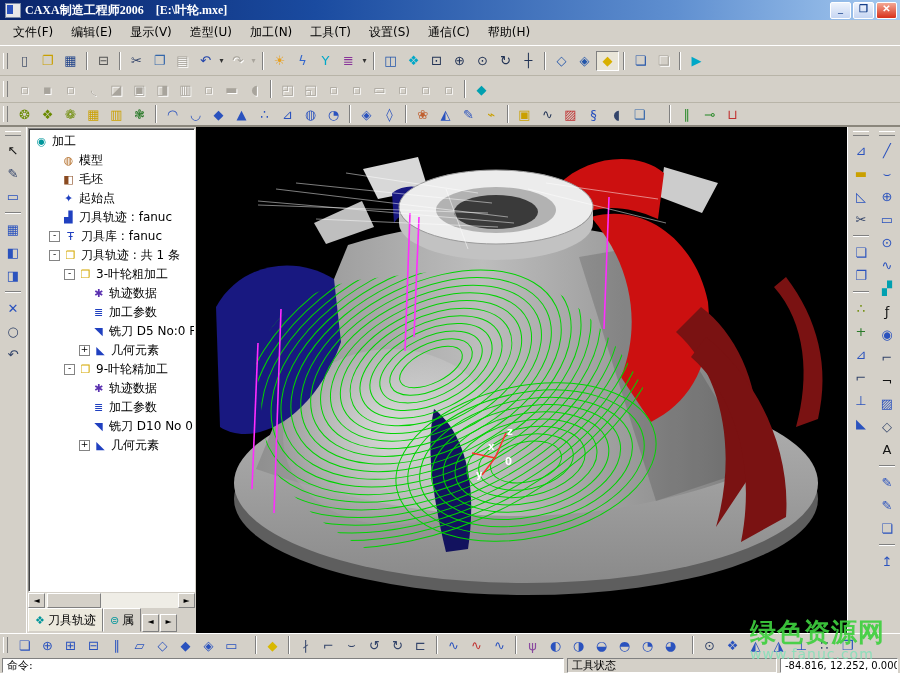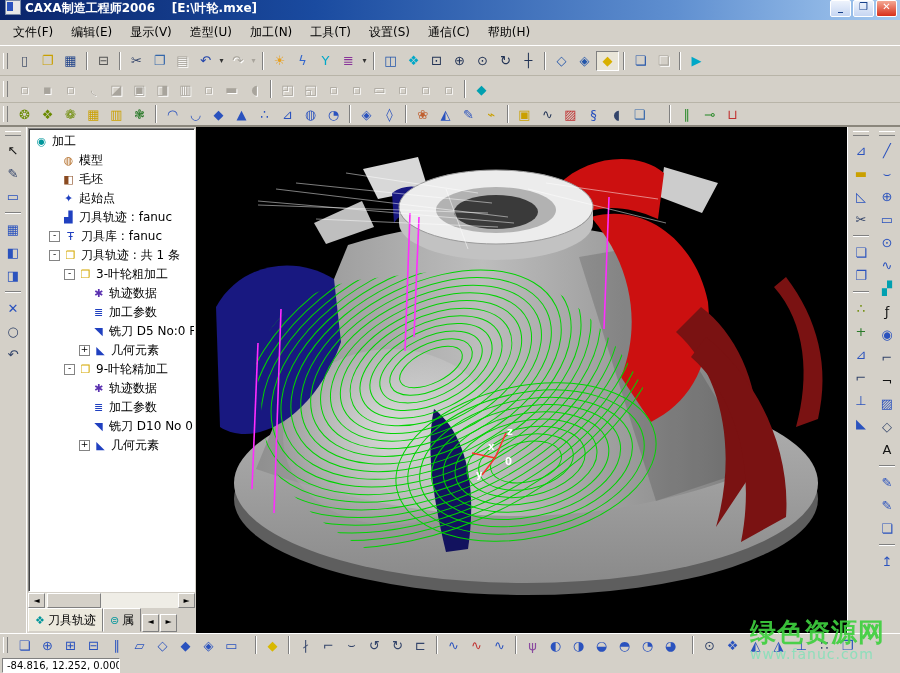--- a/index.html
+++ b/index.html
@@ -1,20 +1,20 @@
 <!DOCTYPE html>
 <html><head>
 <meta charset="utf-8">
 <style>
   html,body{margin:0;padding:0;}
   body{width:900px;height:673px;overflow:hidden;background:#d4d0c8;
        font-family:"DejaVu Sans","Liberation Sans",sans-serif;font-size:12px;color:#000;}
   
   .titlebar{height:20px;background:linear-gradient(90deg,#0a246a 0%,#1a4ba0 35%,#5f8fd0 75%,#a6caf0 100%);
-            display:flex;align-items:flex-start;padding:0 3px;color:#fff;}
+            display:flex;align-items:center;padding:0 3px;color:#fff;font-family:Liberation Serif, serif;}
   .appicon{width:14px;height:13px;margin:0 4px 0 2px;background:#e8e8e8;border:1px solid #7a8aa8;position:relative;flex:none;}
   .appicon:before{content:"";position:absolute;left:1px;top:1px;width:6px;height:9px;background:#2a52be;}
   .title{font-weight:bold;font-size:12px;white-space:pre;}
   .winbtns{margin-left:auto;display:flex;gap:2px;}
   .wbtn{width:19px;height:15px;background:linear-gradient(#eef3fc,#c6d6f2);border:1px solid #fff;
         border-radius:2px;color:#16408a;font-size:10px;line-height:12px;text-align:center;font-weight:bold;}
   .wbtn.close{background:linear-gradient(#f4a894,#d8301a);color:#fff;border-color:#fff;}
   
   .menubar{height:25px;display:flex;align-items:center;padding-left:4px;background:#d4d0c8;
            border-bottom:1px solid #fff;}
@@ -523,19 +523,23 @@
     <span class="tbtn" style="color: rgb(51, 68, 106);">⊙</span>
     <span class="tbtn" style="color: rgb(42, 82, 190);">❖</span>
     <span class="tbtn" style="color: rgb(42, 82, 190);">◭</span>
     <span class="tbtn" style="color: rgb(42, 82, 190);">◮</span>
     <span class="tbtn" style="color: rgb(42, 82, 190);">⊥</span>
     <span class="tbtn" style="color: rgb(51, 68, 106);">∷</span>
     <span class="tbtn" style="color: rgb(42, 82, 190);">❐</span>
   </div>
 
 <div class="statusbar">
+  <span class="sfield white cmd">
+    <span>命令:</span>
+  </span>
+  <span class="sfield tool">工具状态</span>
   <span class="sfield white coords">-84.816, 12.252, 0.000</span>
 </div>
 
 <div class="watermark">
   <div class="wm1">绿色资源网</div>
   <div class="wm2">www.fanuc.com</div>
 </div>
 
 </body></html>

